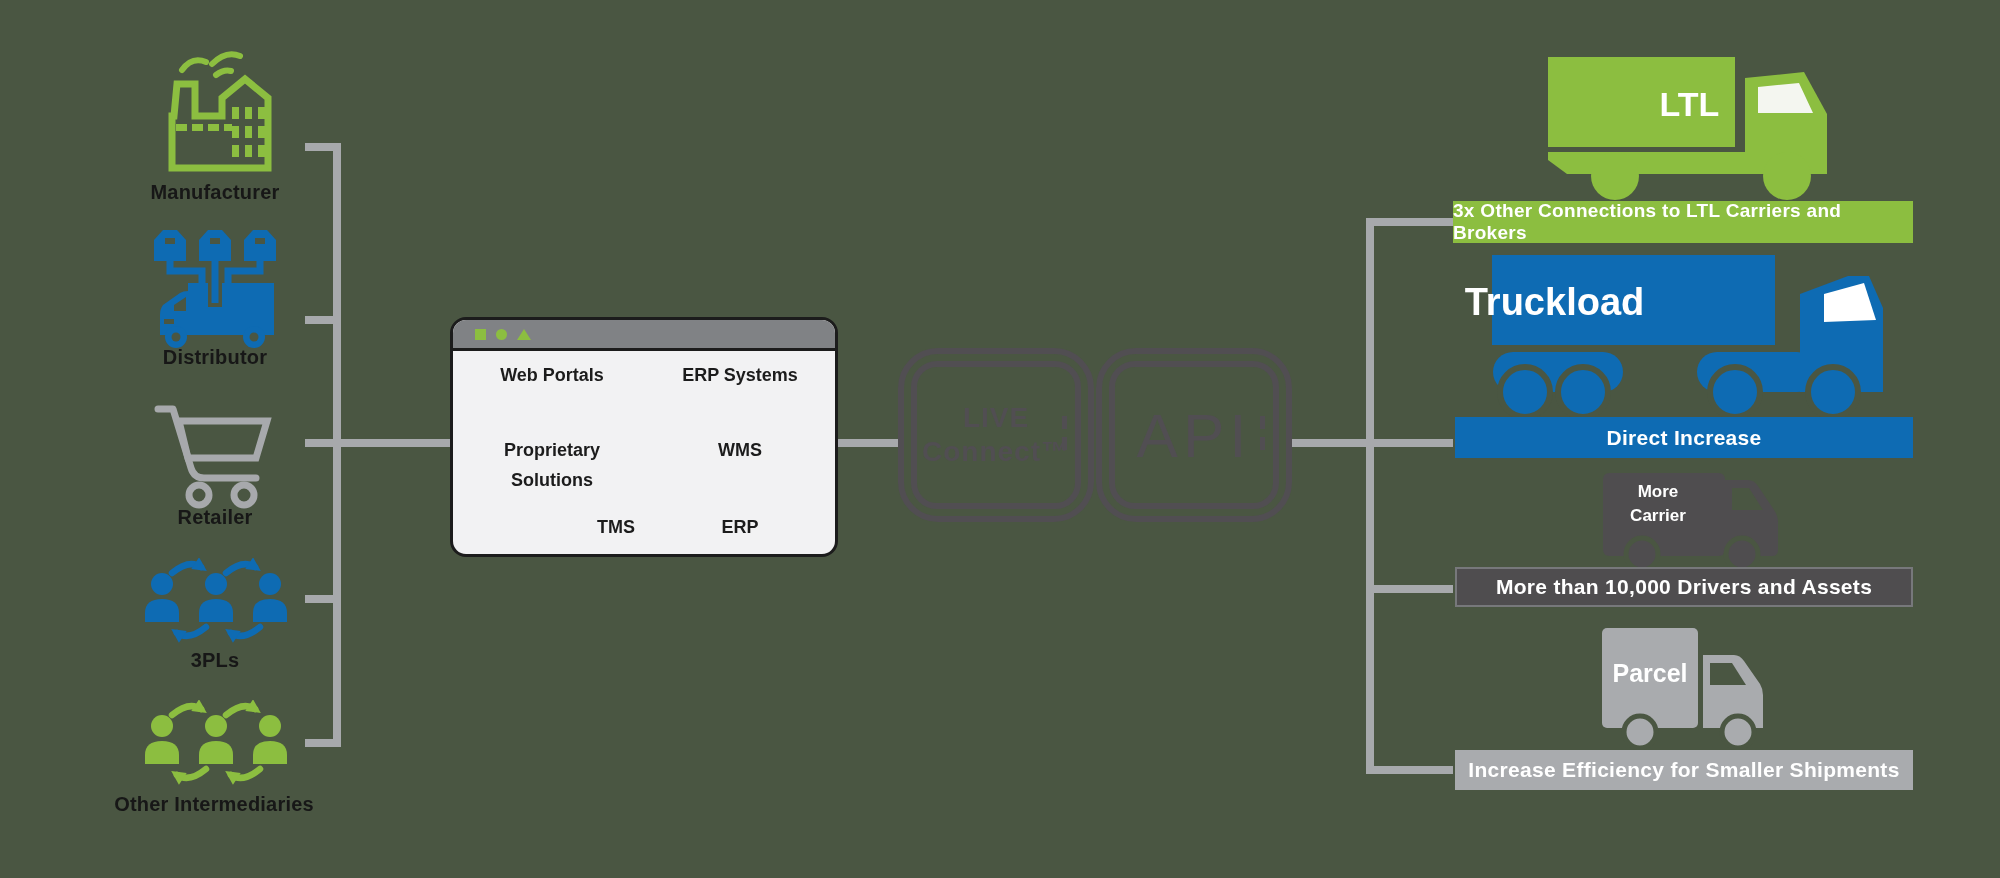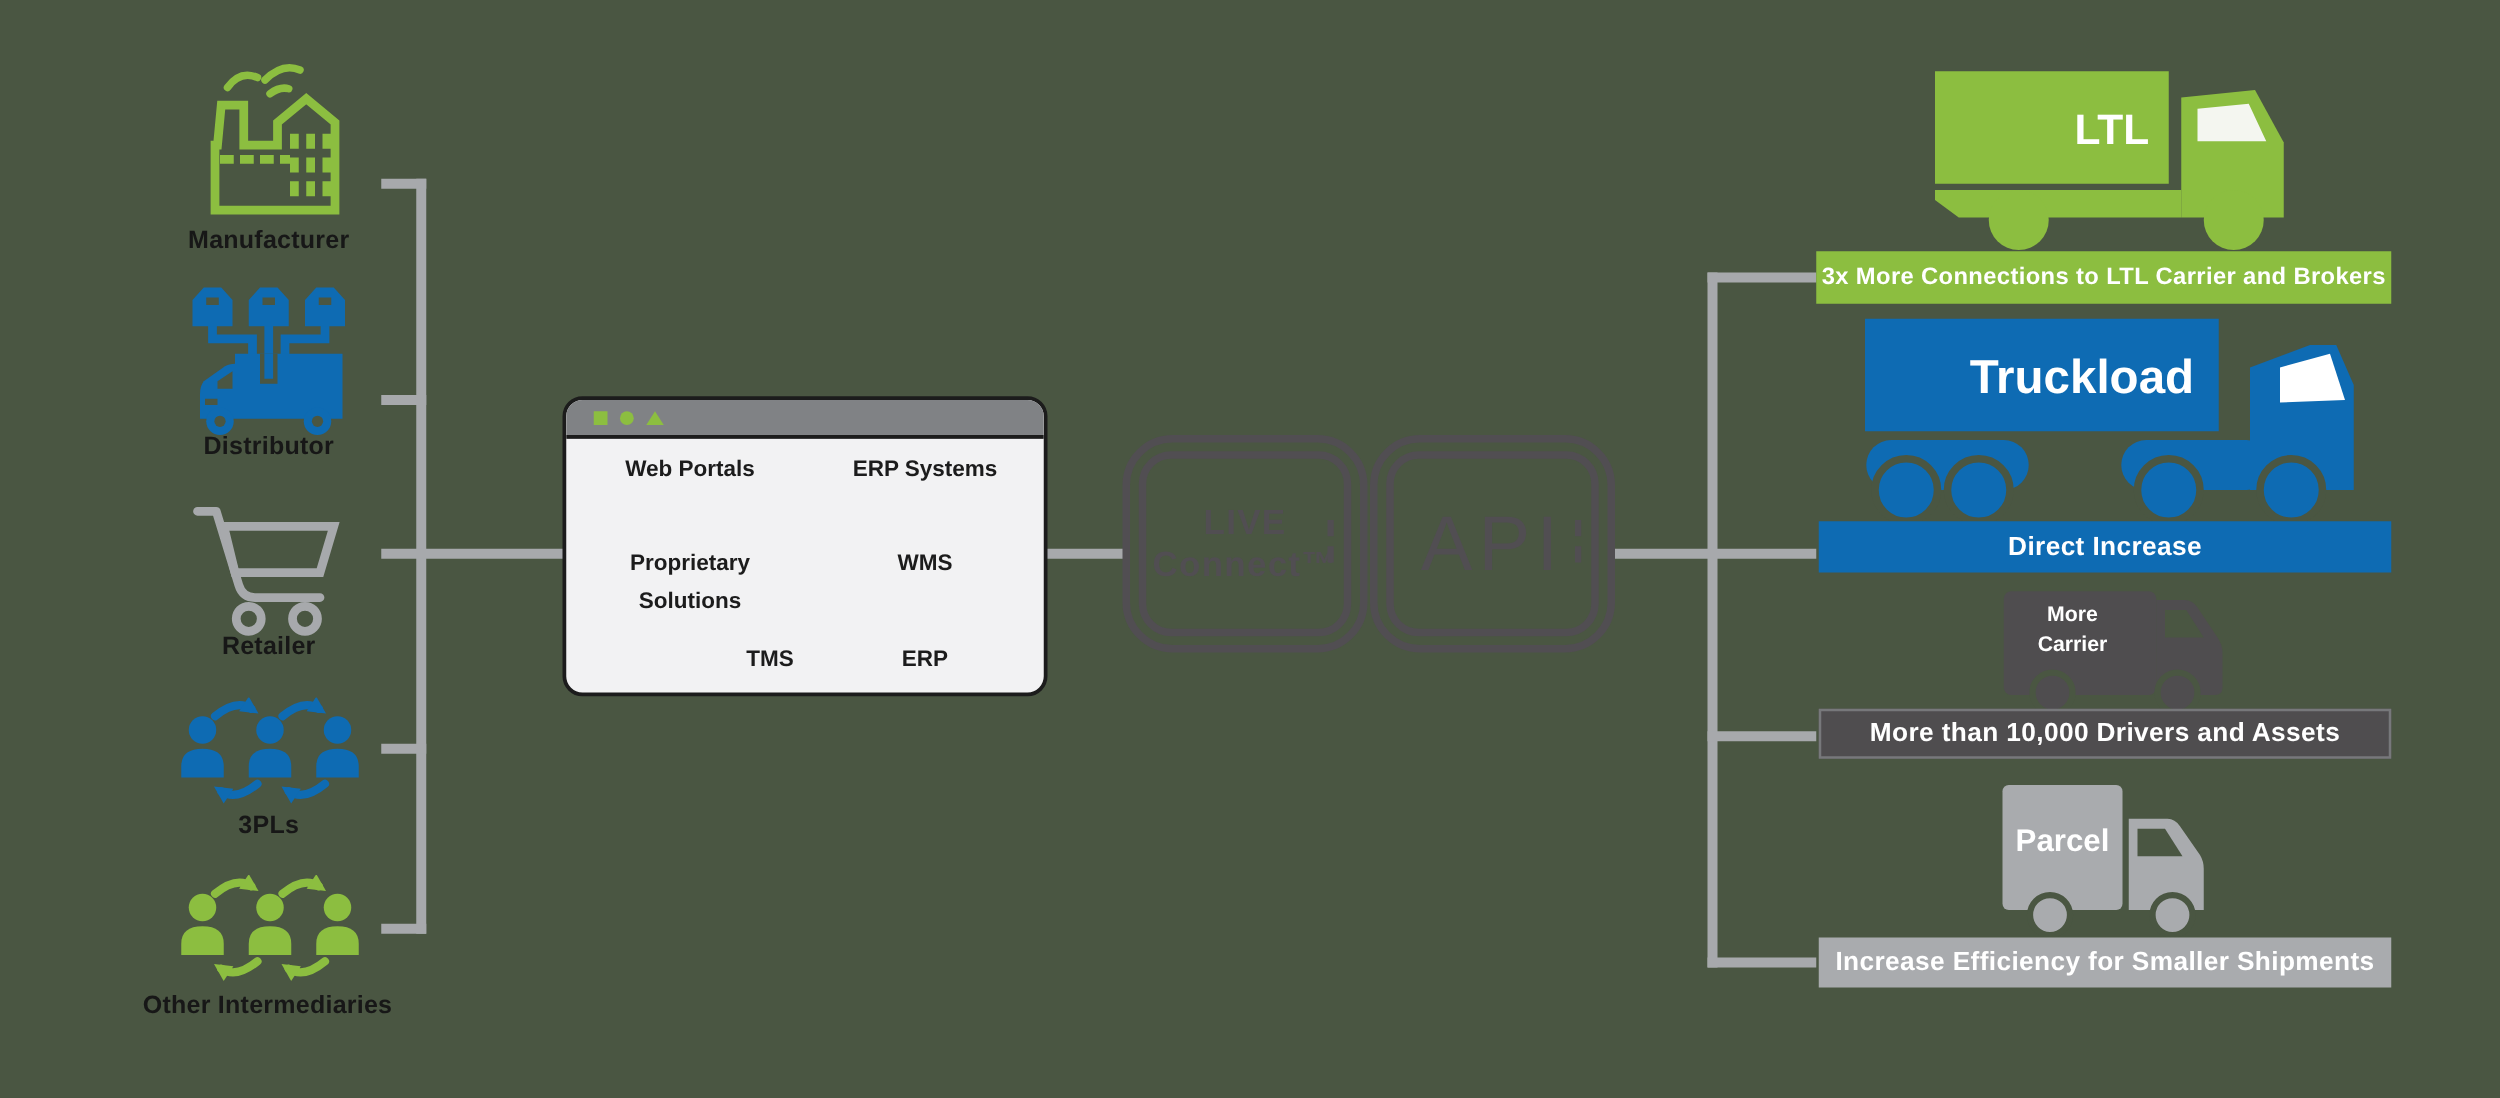--- a/index.html
+++ b/index.html
@@ -203,38 +203,38 @@
     <g fill="#8CBE40">
       <rect x="28" y="9" width="187" height="90"></rect>
       <polygon points="28,104 225,104 225,126 47,126 28,112"></polygon>
       <path d="M225,30 L284,24 L307,66 L307,126 L225,126 Z"></path>
       <circle cx="95" cy="128" r="24"></circle>
       <circle cx="267" cy="128" r="24"></circle>
     </g>
     <path d="M238,39 L279,35 L293,65 L238,65 Z" fill="#F4F6F0"></path>
   </svg>
   <div class="veh-label" style="left:1548px;top:85px;width:187px;font-size:34px;margin-left:48px;">LTL</div>
-  <div class="banner" style="left:1453px;top:201px;width:460px;height:42px;background:#8CBE40;font-size:19px;">3x More Connections to LTL Carrier and Brokers</div>
+  <div class="banner" style="left:1453px;top:201px;width:460px;height:42px;background:#8CBE40;font-size:19px;">3x Other Connections to LTL Carriers and Brokers</div>
 
   <svg class="icon-svg" style="left:1480px;top:250px;" width="420" height="170" viewBox="0 0 420 170">
     <g fill="#0E6BB3">
       <rect x="12" y="5" width="283" height="90"></rect>
       <rect x="13" y="102" width="130" height="40" rx="20"></rect>
       <rect x="217" y="102" width="120" height="40" rx="20"></rect>
       <path d="M320,44 L368,26 L389,26 L403,58 L403,142 L320,142 Z"></path>
     </g>
     <path d="M344,44 L384,33 L396,70 L344,72 Z" fill="#FFFFFF"></path>
     <g fill="#0E6BB3" stroke="#4A5642" stroke-width="6">
       <circle cx="45" cy="142" r="25"></circle>
         <circle cx="103" cy="142" r="25"></circle>
       <circle cx="255" cy="142" r="25"></circle>
         <circle cx="353" cy="142" r="25"></circle>
     </g>
   </svg>
-  <div class="veh-label" style="left:1524px;top:281px;width:283px;font-size:38px;">Truckload</div>
+  <div class="veh-label" style="left:1413px;top:281px;width:283px;font-size:38px;">Truckload</div>
   <div class="banner" style="left:1455px;top:417px;width:458px;height:41px;background:#0E6BB3;font-size:21px;">Direct Increase</div>
 
   <svg class="icon-svg" style="left:1595px;top:466px;" width="200" height="112" viewBox="0 0 200 112">
     <g fill="#4F4D4F">
       <rect x="8" y="7" width="122" height="83" rx="6"></rect>
       <path d="M130,14 L153,14 Q159,14 163,20 L179,44 Q183,50 183,56 L183,84 Q183,90 177,90 L130,90 Z"></path>
     </g>
     <path d="M137,22 L154,22 L168,44 L137,44 Z" fill="#4A5642"></path>
     <g fill="#4F4D4F" stroke="#4A5642" stroke-width="5">
       <circle cx="47" cy="88" r="16"></circle>

